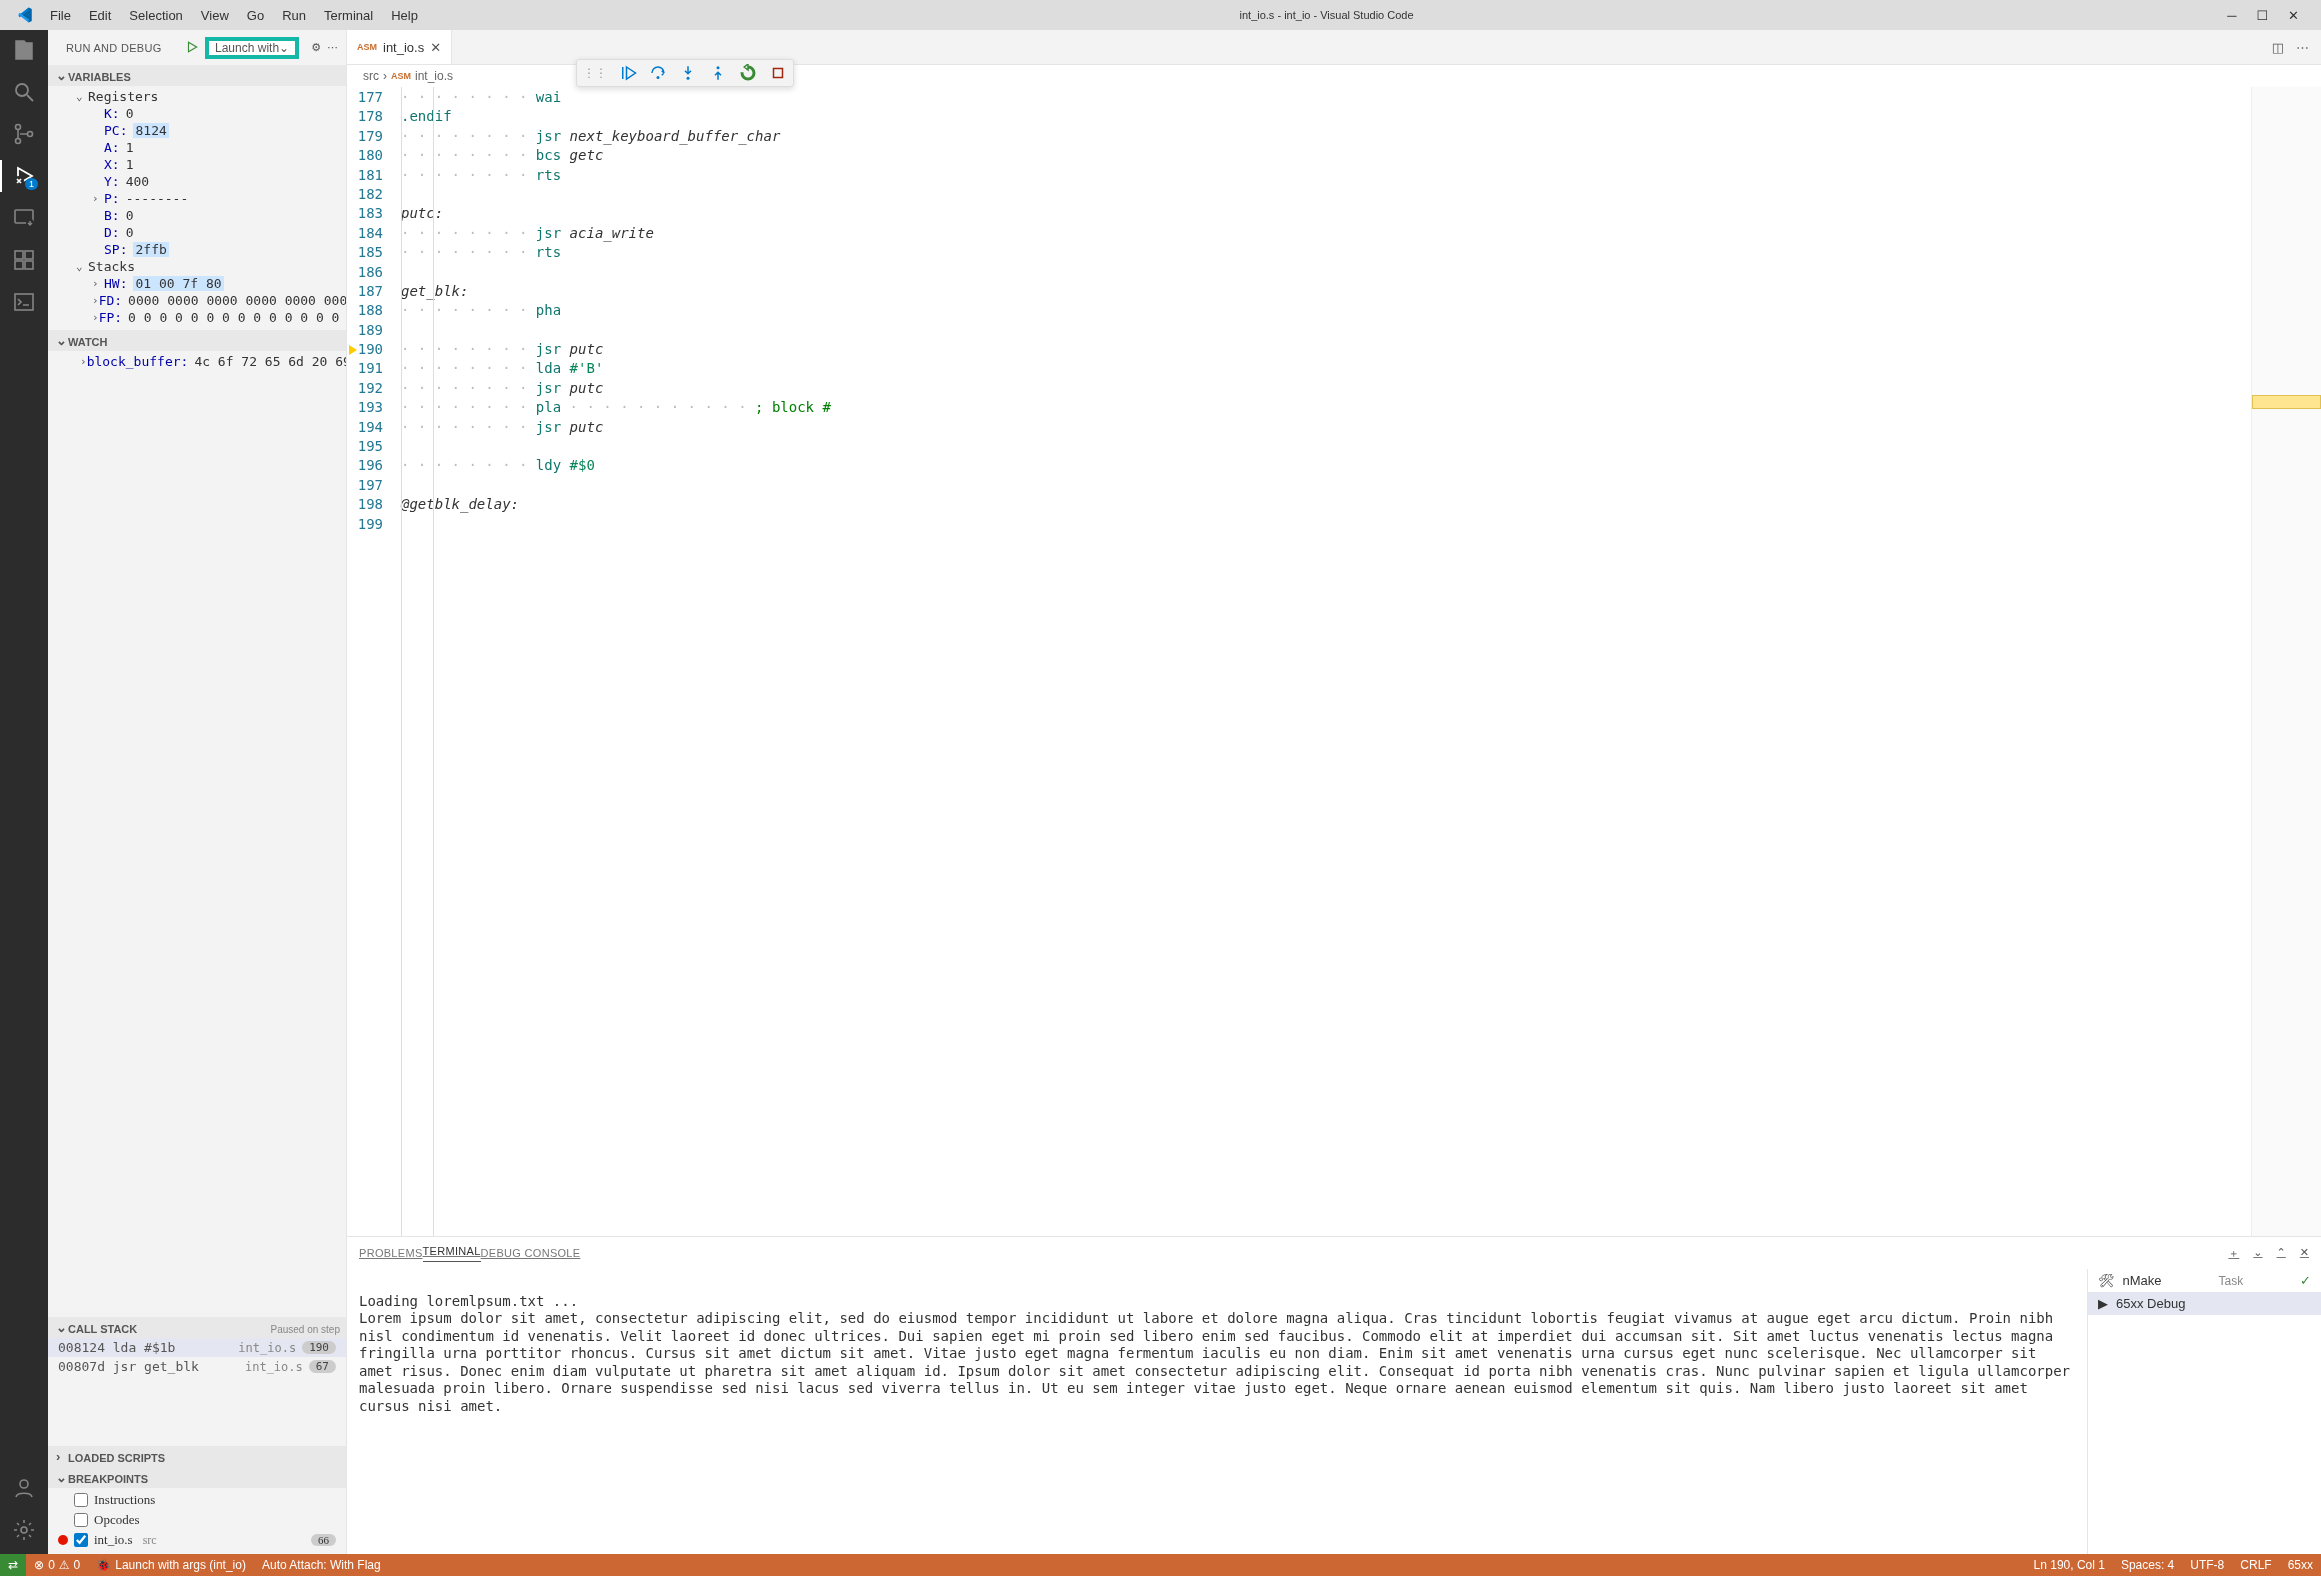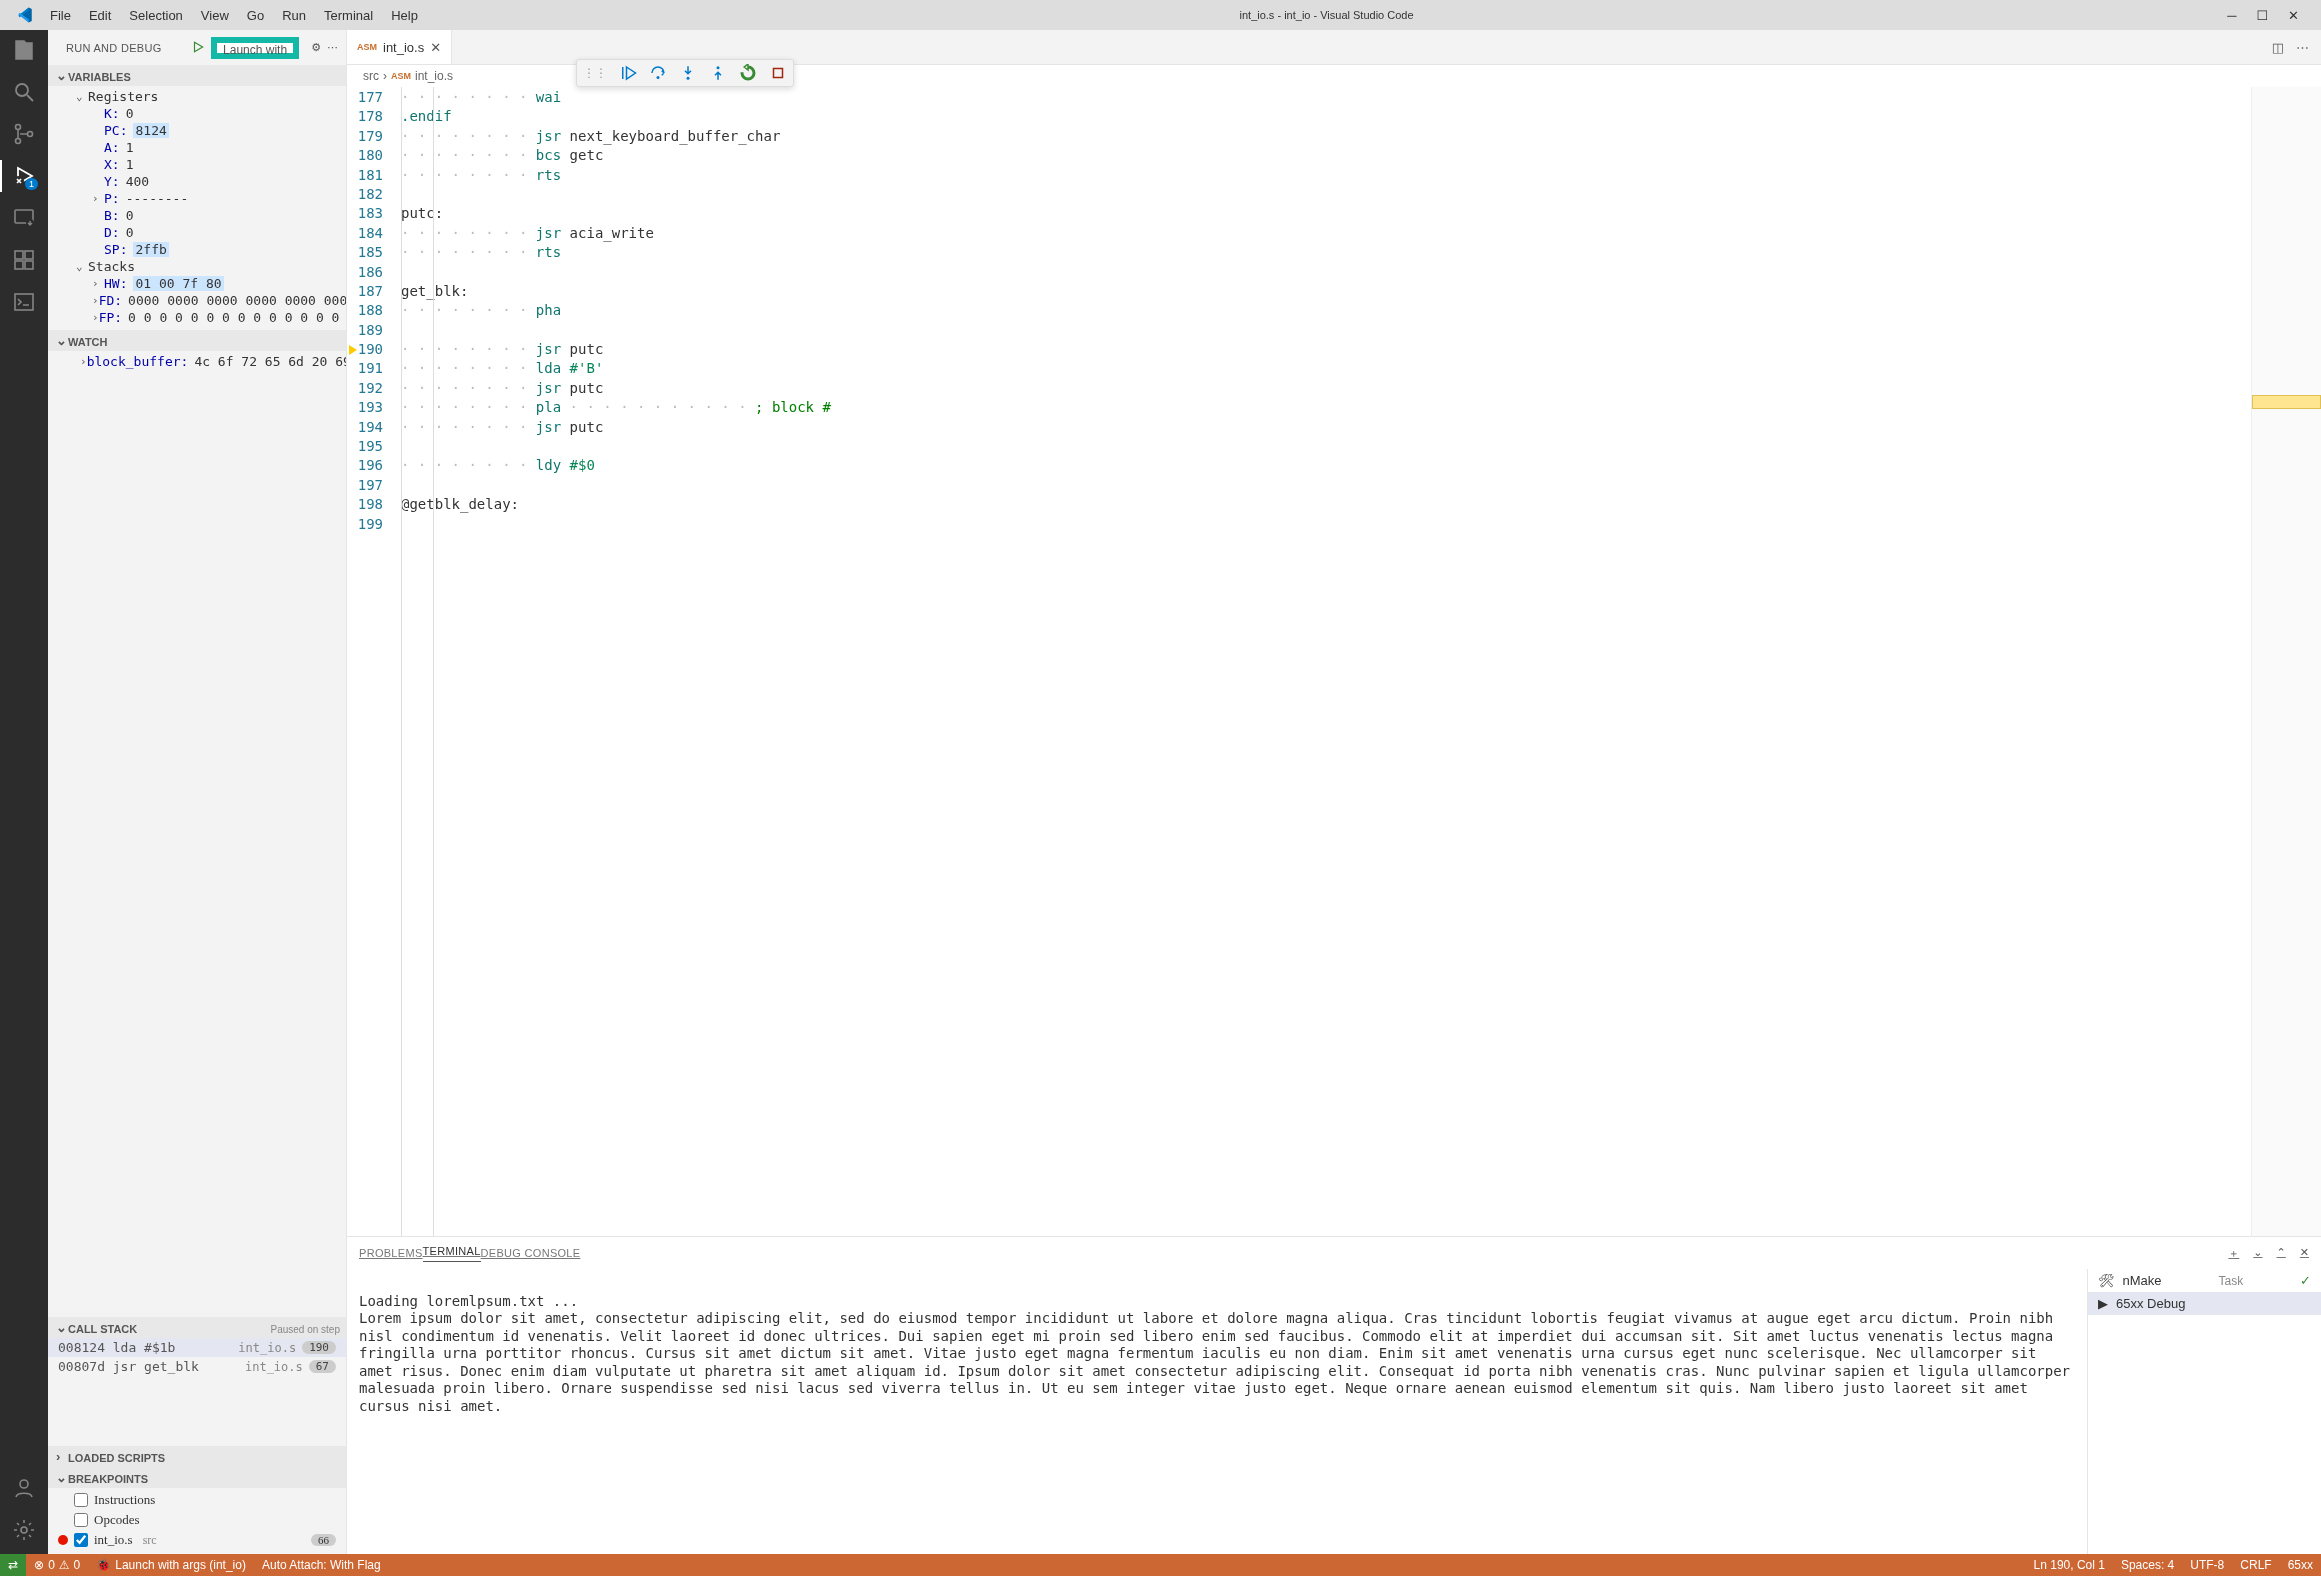--- a/index.html
+++ b/index.html
@@ -13,21 +13,21 @@
 .main { display: flex; height: calc(100vh - 30px - 22px); }
 .activity { width: 48px; background: #2c2c2c; display: flex; flex-direction: column; align-items: center; padding-top: 8px; gap: 18px; color: #858585; }
 .activity .icon { width: 24px; height: 24px; display: flex; align-items: center; justify-content: center; cursor: pointer; position: relative; }
 .activity .icon.active { color: #fff; }
 .activity .icon.active::before { content: ''; position: absolute; left: -12px; top: -4px; bottom: -4px; width: 2px; background: #fff; }
 .activity .badge { position: absolute; bottom: -2px; right: -2px; background: #007acc; color: #fff; border-radius: 10px; font-size: 9px; padding: 0 4px; line-height: 12px; }
 .activity .bottom { margin-top: auto; margin-bottom: 12px; display: flex; flex-direction: column; gap: 18px; align-items: center; }
 .sidebar { width: 299px; background: #f3f3f3; border-right: 1px solid #e5e5e5; display: flex; flex-direction: column; overflow: hidden; }
 .sb-header { height: 35px; display: flex; align-items: center; padding: 0 8px 0 18px; font-size: 11px; color: #555; }
 .sb-header .title { flex: 1; letter-spacing: 0.3px; }
-.launch { border: 6px solid #14b8a6; background: #fff; height: 22px; display: flex; align-items: center; padding: 0 6px; font-size: 12px; margin-right: 6px; flex-direction: column; }
+.launch { border: 4px solid #14b8a6; background: #fff; height: 22px; display: flex; align-items: center; padding: 0 6px; font-size: 12px; margin-right: 6px; }
 .sb-header .play { color: #388a34; margin-right: 6px; }
 .sb-header .gear, .sb-header .dots { margin-left: 6px; color: #555; }
 .section-hdr { background: #e8e8e8; font-size: 11px; font-weight: 700; color: #555; padding: 3px 6px 3px 20px; display: flex; align-items: flex-end; cursor: pointer; }
 .section-hdr::before { content: '⌄'; position: relative; left: -12px; width: 0; font-size: 13px; }
 .section-hdr.collapsed::before { content: '›'; }
 .section-hdr .right { margin-left: auto; font-weight: 400; font-size: 10px; color: #888; }
 .section-body { padding: 2px 0 4px 0; font-family: Consolas, monospace; font-size: 13px; color: #333; overflow: hidden; }
 .tree-item { padding: 1px 6px 1px 32px; white-space: nowrap; display: flex; align-items: center; }
 .tree-item.sub { padding-left: 44px; }
 .tree-item.group { padding-left: 28px; cursor: pointer; }
@@ -60,21 +60,21 @@
 .editor-split { flex: 1; display: flex; flex-direction: column; min-height: 0; }
 .code-area { flex: 1; display: flex; position: relative; overflow: hidden; font-family: Consolas, monospace; font-size: 14px; }
 .gutter { width: 54px; text-align: right; color: #237893; padding-top: 2px; }
 .gutter .ln { height: 19.4px; padding-right: 18px; position: relative; }
 .gutter .ln.current::before { content: ''; position: absolute; left: 2px; top: 4px; width: 0; height: 0; border-left: 8px solid #ffcc00; border-top: 5px solid transparent; border-bottom: 5px solid transparent; }
 .code { flex: 1; padding-top: 2px; position: relative; }
 .code .line { height: 19.4px; white-space: pre; }
 .code .line.fullcurrent { background: #ffffa0; }
 .indent-guide { position: absolute; top: 0; bottom: 0; border-left: 1px solid #ddd; }
 .tok-kw { color: #0f766e; }
-.tok-id { color: #333; }
+.tok-id { color: #333; font-style: italic; }
 .tok-lit { color: #098658; }
 .tok-com { color: #008000; }
 .tok-dot { color: #bbb; }
 .minimap { width: 70px; background: #fafafa; position: relative; border-left: 1px solid #eee; }
 .minimap .mm-current { position: absolute; left: 0; right: 0; height: 14px; background: #ffe58f; border: 1px solid #e0c050; top: 308px; }
 .panel { height: 318px; border-top: 1px solid #e5e5e5; display: flex; flex-direction: column; }
 .panel-tabs { display: flex; align-items: center; height: 32px; padding: 0 12px; font-size: 11px; color: #777; text-decoration: underline; }
 .panel-tabs .ptab { cursor: pointer; letter-spacing: 0.3px; }
 .panel-tabs .ptab.active { color: #333; border-bottom: 1px solid #555; padding-bottom: 4px; }
 .panel-tabs .spacer { flex: 1; }

